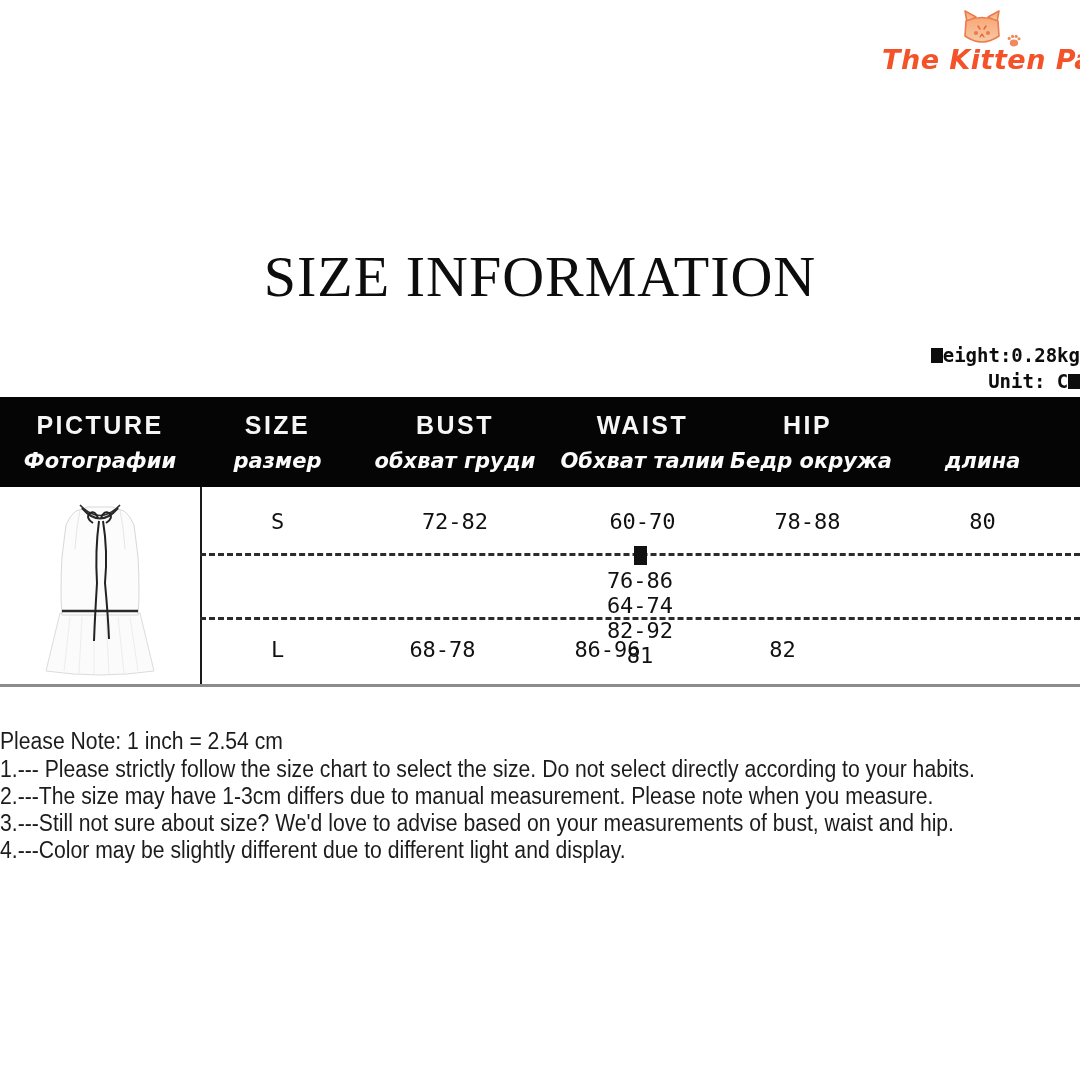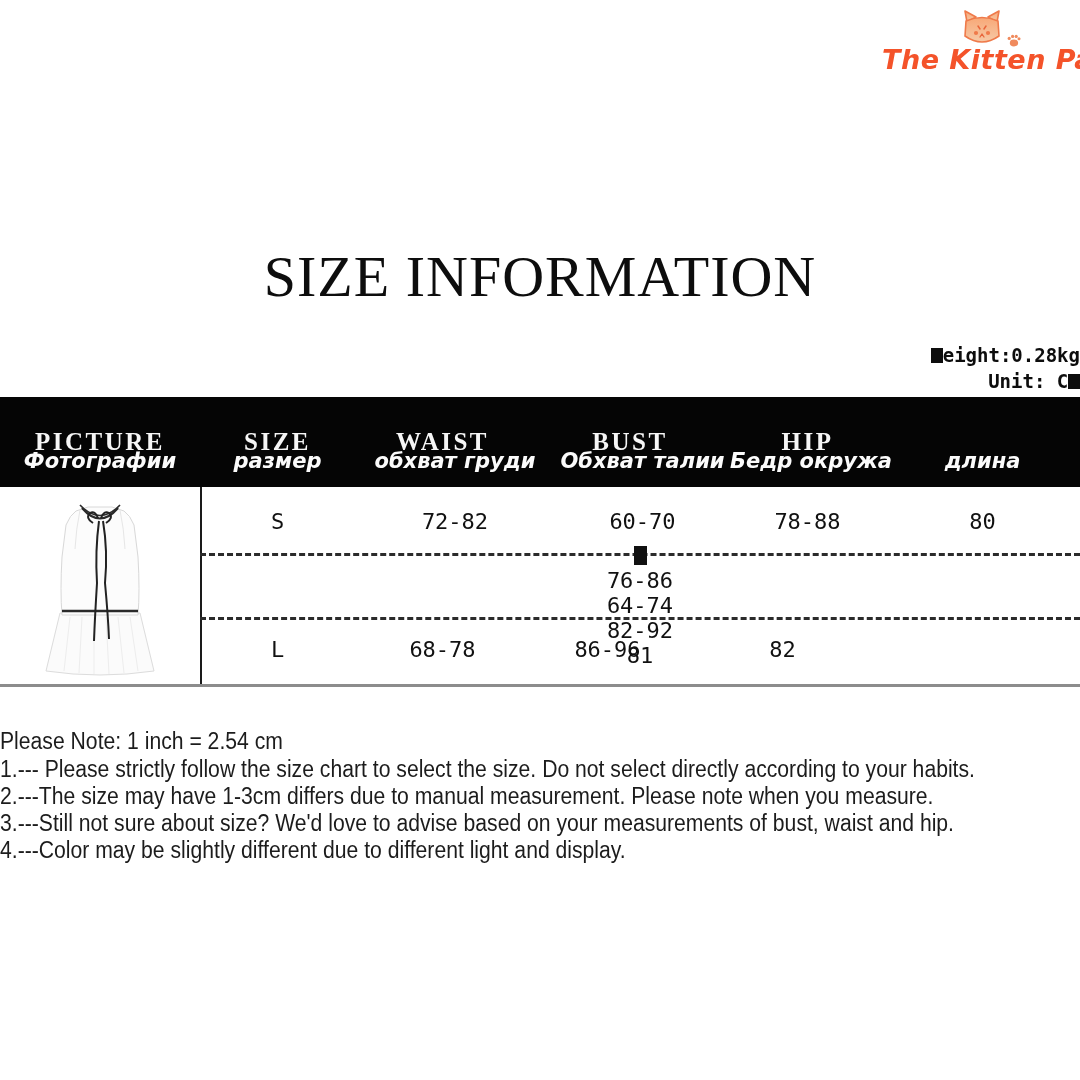--- a/index.html
+++ b/index.html
@@ -118,26 +118,25 @@
     white-space: nowrap;
   }
   .c-pic    { width: 200px; }
   .c-size   { width: 155px; }
   .c-bust   { width: 200px; }
   .c-waist  { width: 175px; }
   .c-hip    { width: 155px; }
   .c-length { width: 195px; }
 
   .h-en {
-    font-family: Liberation Serif, serif;
+    font-family: Liberation Sans, sans-serif;
     font-size: 25px;
     font-weight: bold;
     letter-spacing: 2.5px;
     color: #f6f6f6;
-    margin-top: 17px;
   }
   .h-ru {
     font-family: "DejaVu Sans", sans-serif;
     font-size: 21px;
     font-weight: bold;
     color: #fbfbfb;
     font-style: italic;
   }
 
   .tbody {
@@ -278,22 +277,22 @@
   <div><span class="clip-glyph"></span><span>eight:0.28kg</span></div>
   <div><span>Unit: C</span><span class="clip-glyph"></span></div>
 </div>
 
 <div class="table">
 
   <div class="thead">
     <div class="hrow en">
       <div class="cell c-pic    h-en">PICTURE</div>
       <div class="cell c-size   h-en">SIZE</div>
+      <div class="cell c-bust   h-en">BUST</div>
       <div class="cell c-waist  h-en">WAIST</div>
-      <div class="cell c-bust   h-en">BUST</div>
       <div class="cell c-hip    h-en">HIP</div>
     </div>
     <div class="hrow ru">
       <div class="cell c-pic    h-ru">Фотографии</div>
       <div class="cell c-size   h-ru">размер</div>
       <div class="cell c-bust   h-ru">обхват груди</div>
       <div class="cell c-waist  h-ru">Обхват талии</div>
       <div class="cell c-hip    h-ru">Бедр окружа</div>
       <div class="cell c-length h-ru">длина</div>
     </div>

